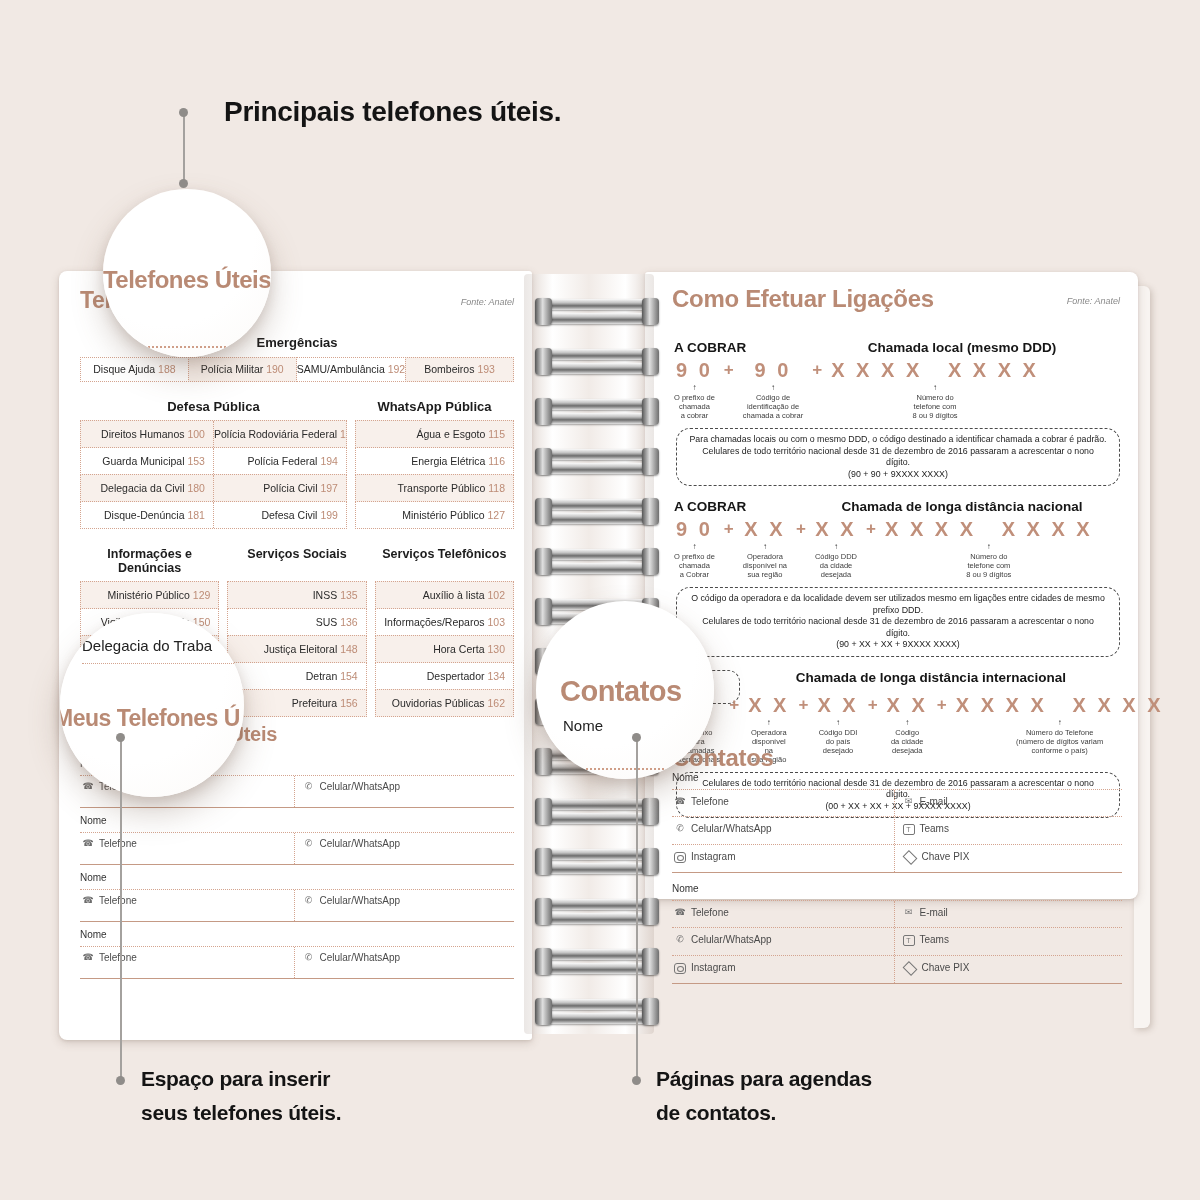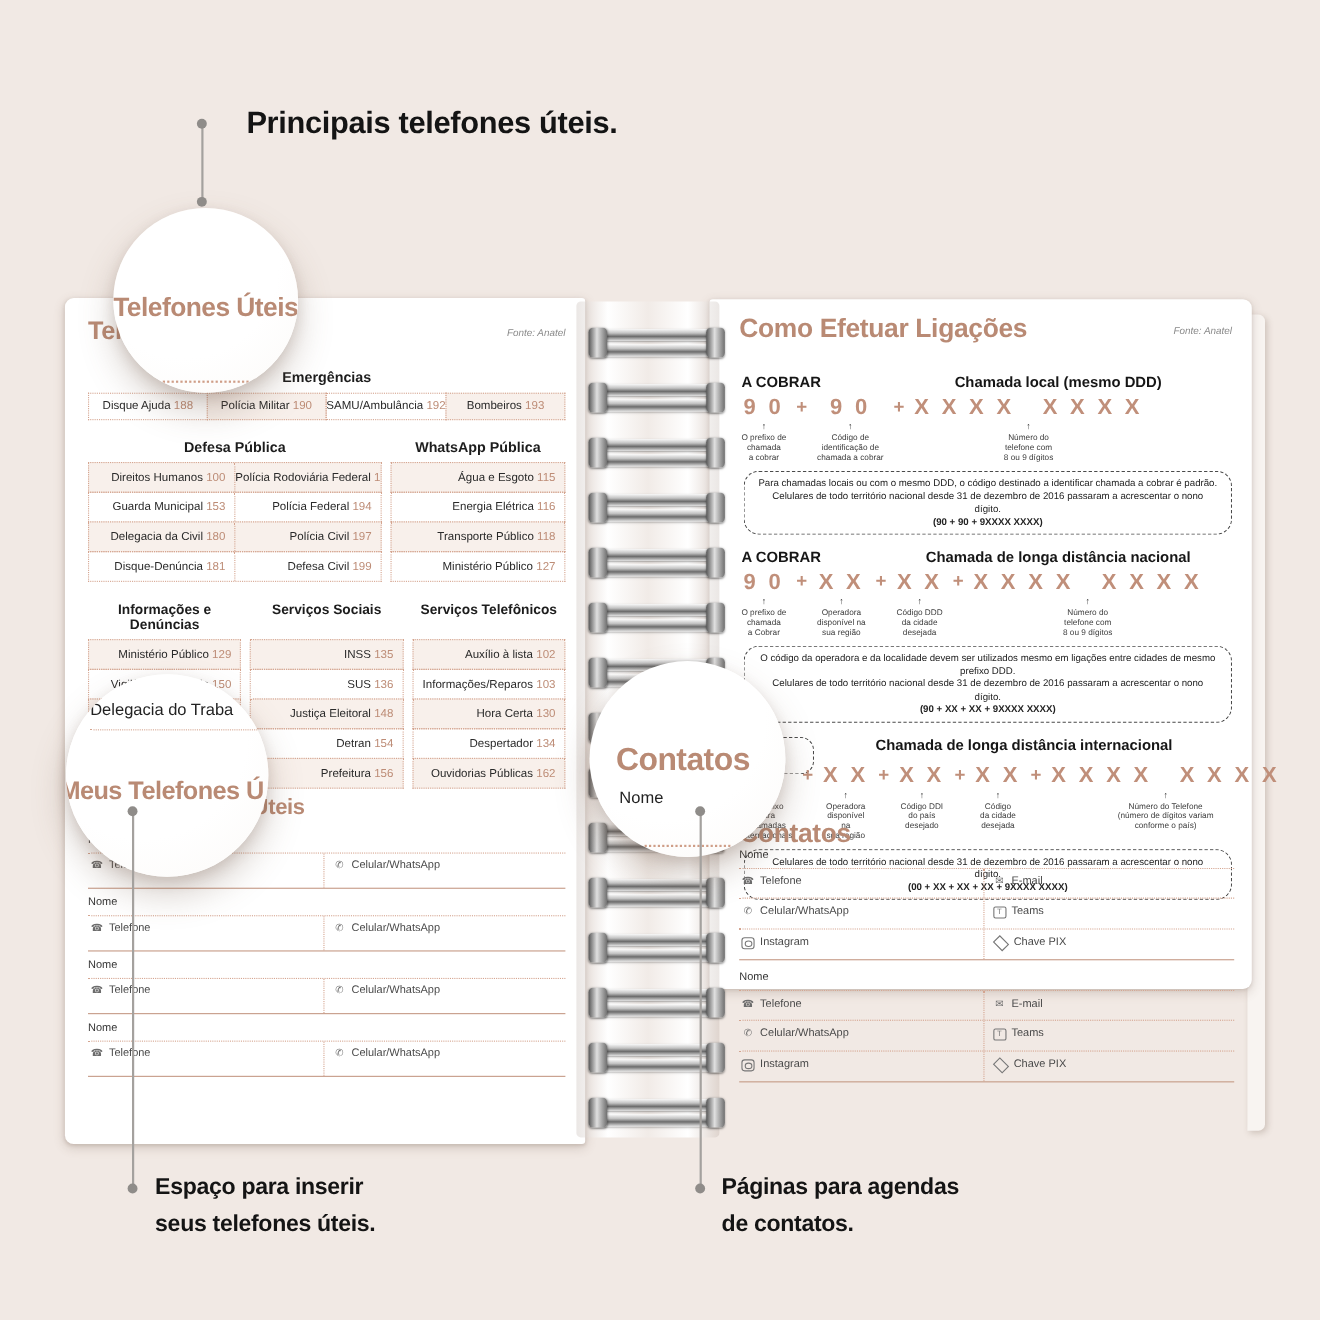--- a/index.html
+++ b/index.html
@@ -77,21 +77,21 @@
                 margin-left:-34px;margin-bottom:-14px;}
   .cs-title{flex:1;text-align:center;font-weight:bold;font-size:13.5px;color:#161616;}
   .cs-formula{display:flex;justify-content:flex-start;align-items:flex-start;gap:9px;margin-top:3px;}
   .fpart{display:flex;flex-direction:column;align-items:center;}
   .fdigits{font-size:20px;font-weight:bold;color:#c08f7a;letter-spacing:3px;white-space:pre;line-height:24px;}
   .fplus{font-size:17px;font-weight:bold;color:#c08f7a;line-height:24px;}
   .farrow{font-size:8px;color:#333;line-height:7px;margin-top:2px;}
   .flabel{font-size:7.5px;color:#3d3d3d;text-align:center;line-height:9px;white-space:pre-line;margin-top:2px;}
   .cs-note{border:1.5px dashed #4a4a4a;border-radius:14px;padding:5px 12px;margin:8px 2px 0;
            text-align:center;font-size:8.8px;color:#222;line-height:11.5px;}
-  .cs-note .nline:last-child{font-weight:bold;}
+  .cs-note .nline:last-child{font-weight:normal;}
   .rp-contacts{position:absolute;top:472px;left:27px;right:16px;}
   .ct-title{font-size:24px;font-weight:bold;letter-spacing:-.3px;}
   .cblock{border-bottom:1px solid #c59a85;margin-bottom:10px;}
   .crow{display:flex;border-top:1px dotted #d4a48f;}
   .ccell{flex:1;padding:6px 0 9px 2px;font-size:10px;color:#4a4a4a;display:flex;gap:5px;align-items:flex-start;}
   .ccell + .ccell{border-left:1px dotted #d4a48f;padding-left:8px;}
 
   
   .ic{flex:0 0 12px;width:12px;text-align:center;color:#6c6c6c;font-size:9px;line-height:11px;}
   .ic-teams{flex:0 0 10px;width:9px;height:9px;border:1px solid #777;border-radius:2px;

